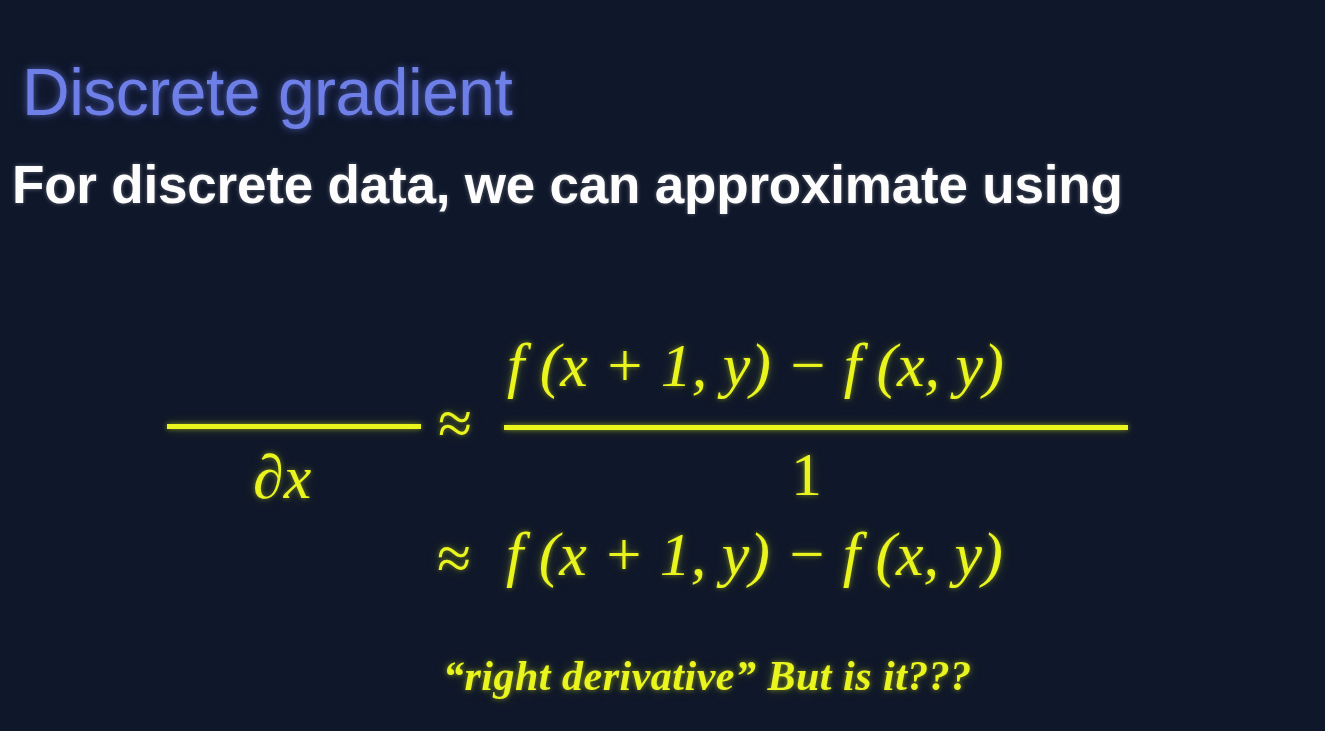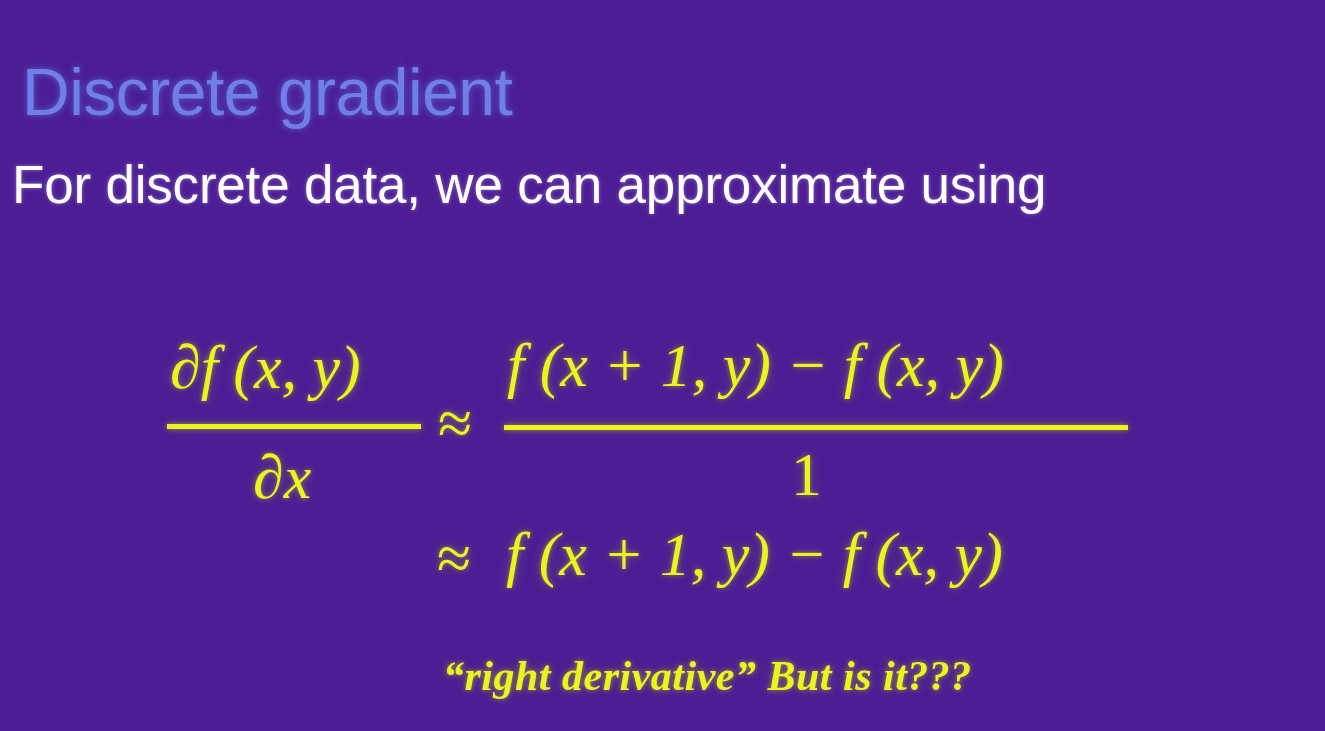--- a/index.html
+++ b/index.html
@@ -5,21 +5,21 @@
 <style>
   html, body {
     margin: 0;
     padding: 0;
     background: #000000;
   }
   #slide {
     position: relative;
     width: 1325px;
     height: 731px;
-    background: #4c1d95;
+    background: #0f172a;
     overflow: hidden;
     font-family: "Liberation Sans", sans-serif;
     -webkit-font-smoothing: antialiased;
   }
 
   
   #slide-title {
     position: absolute;
     left: 22px;
     top: 4px;
@@ -35,21 +35,21 @@
 
   
   #body-text {
     position: absolute;
     left: 12px;
     top: 142px;
     width: 1300px;
     font-family: "Liberation Sans", sans-serif;
     font-size: 53px;
     line-height: 86px;
-    font-weight: 400;
+    font-weight: 700;
     letter-spacing: -0.2px;
     color: #fdfdfd;
     text-shadow: 0 0 4px rgba(255,255,255,0.35);
   }
   #body-text .line { display: block; white-space: nowrap; }
 
   
   .math {
     position: absolute;
     font-family: "Liberation Serif", "DejaVu Serif", serif;
@@ -153,21 +153,20 @@
 <body>
 
 <div id="slide">
 
   <h1 id="slide-title" class="title">Discrete gradient</h1>
 
   <div id="body-text">
     <span class="line">For discrete data, we can approximate using</span>
   </div>
 
-  <div class="math math-i" id="lhs-numerator">∂f (x, y)</div>
 
   <div id="lhs-bar"></div>
 
   <div class="math math-i" id="lhs-denominator">∂x</div>
 
   <div class="math math-u" id="approx-1">≈</div>
 
   <div class="math math-i" id="rhs-numerator">f (x + 1, y) − f (x, y)</div>
 
   <div id="rhs-bar"></div>

